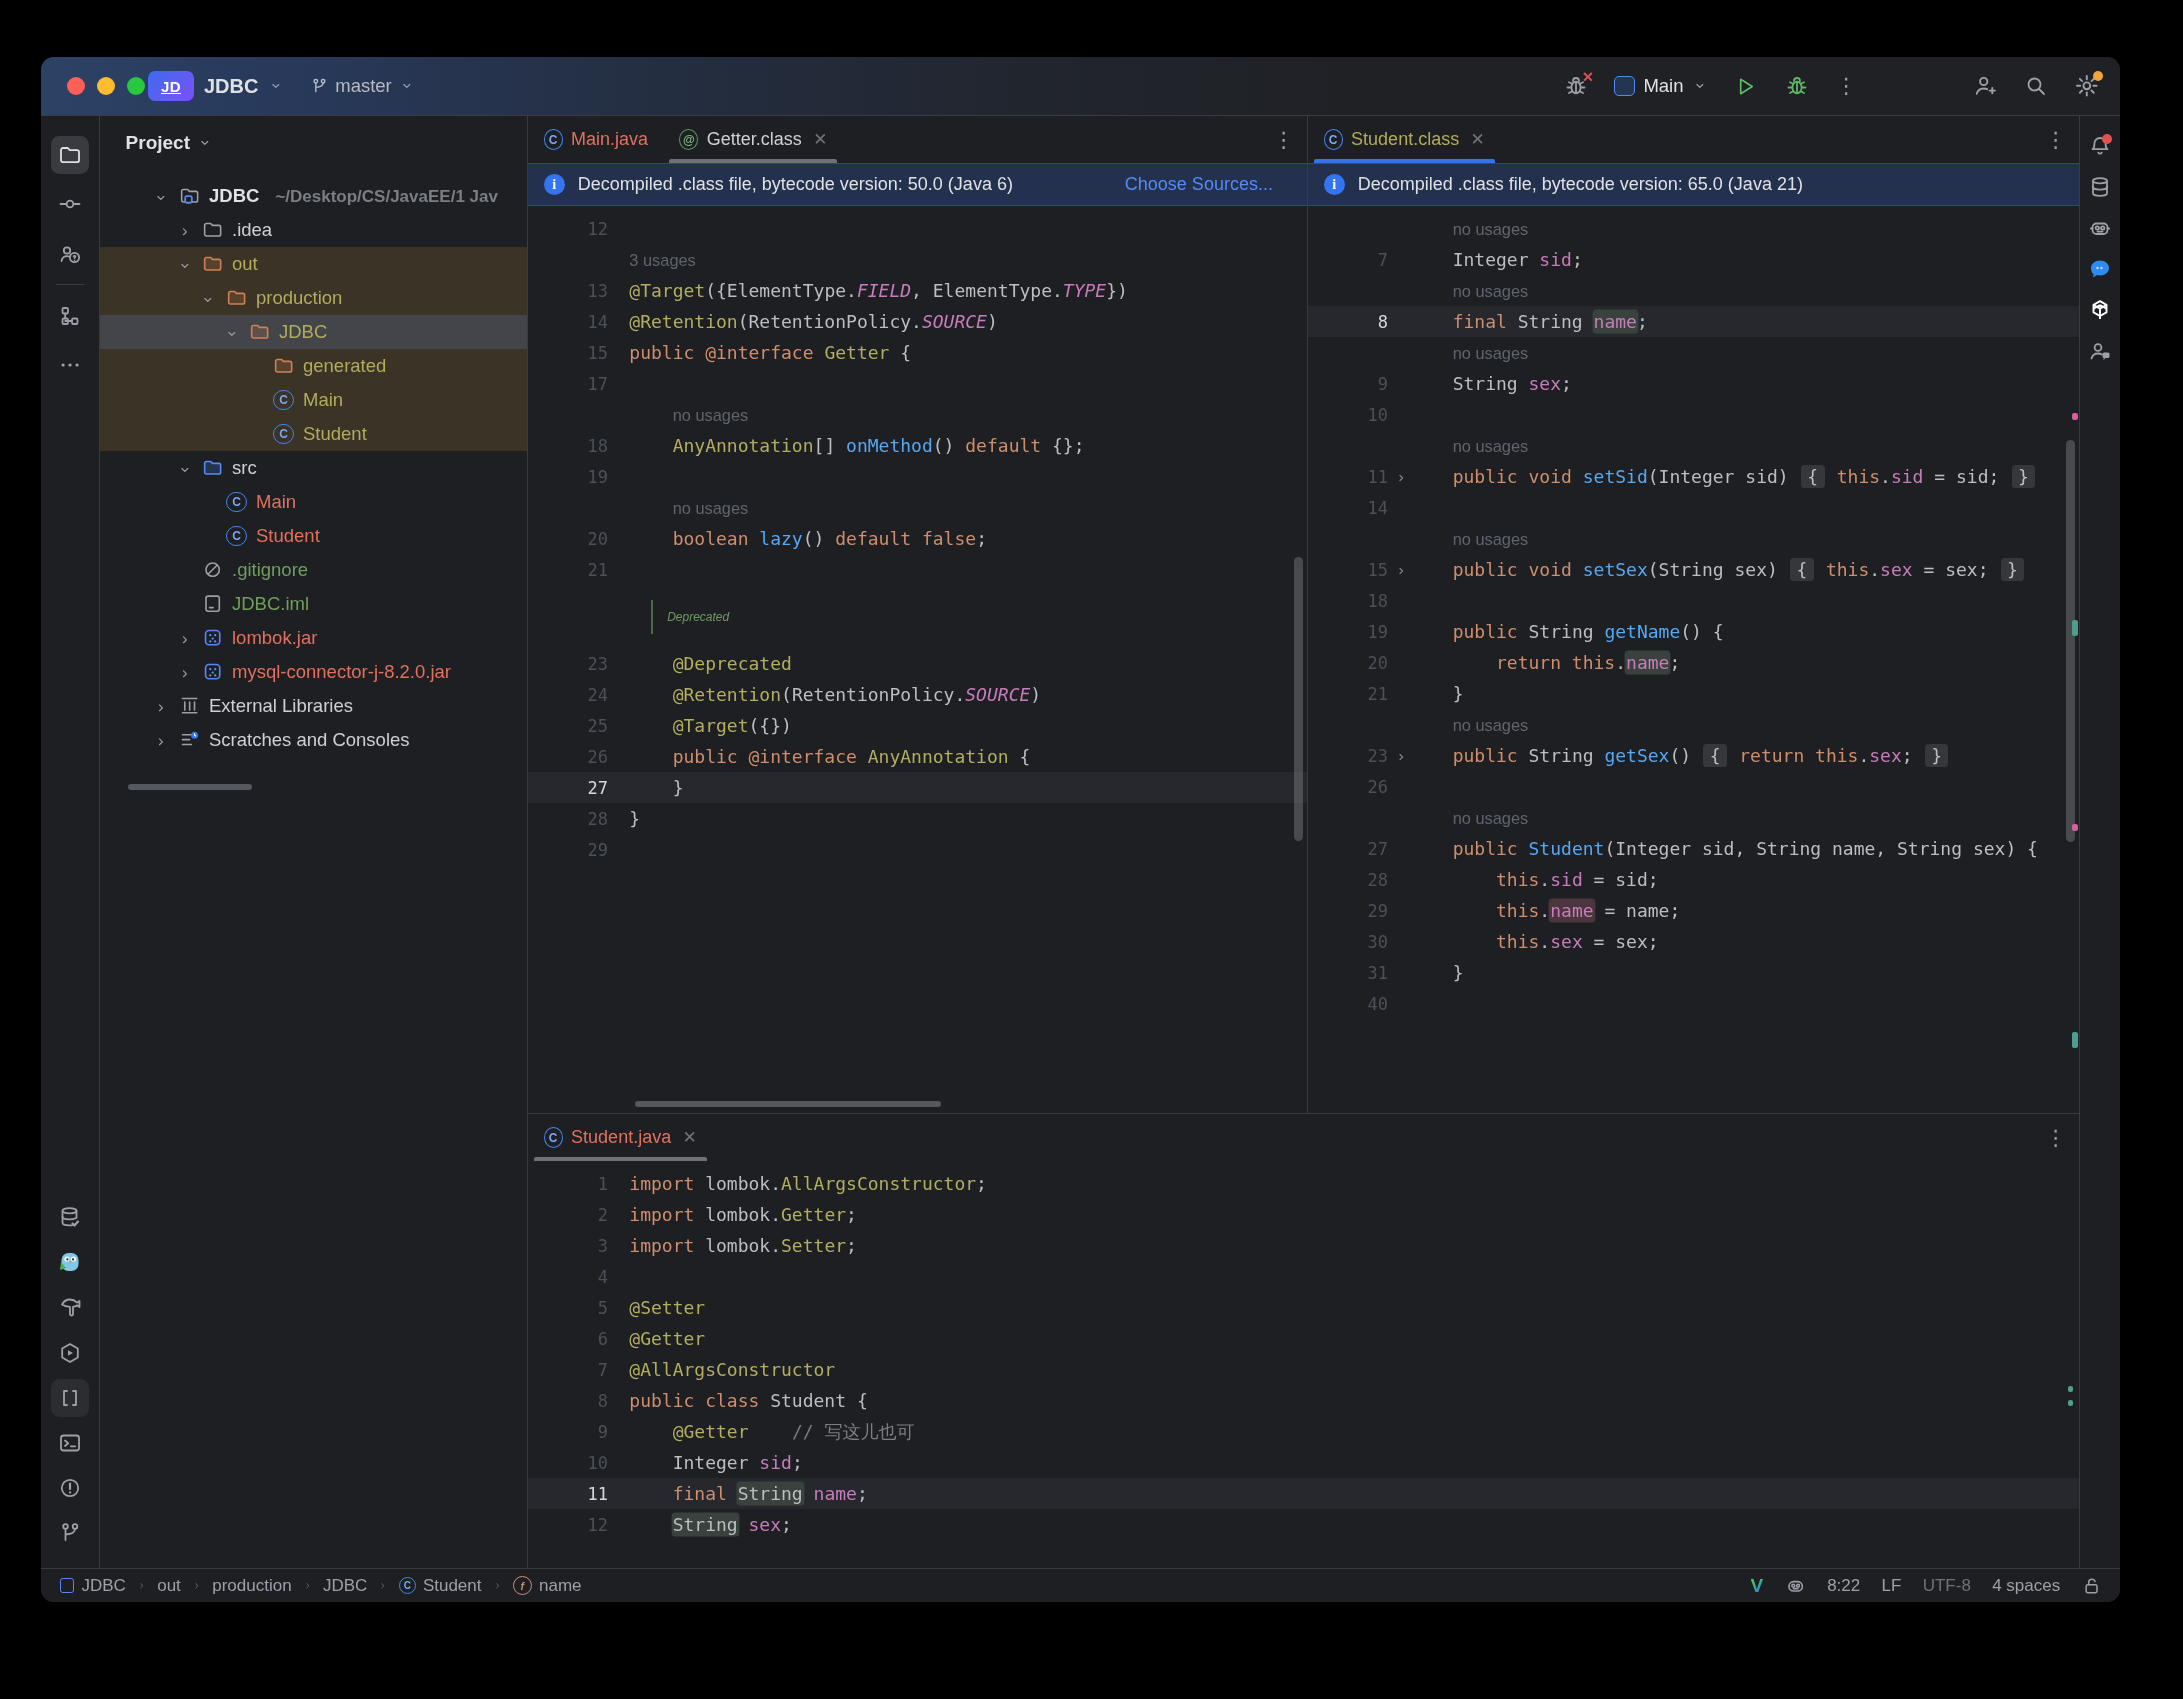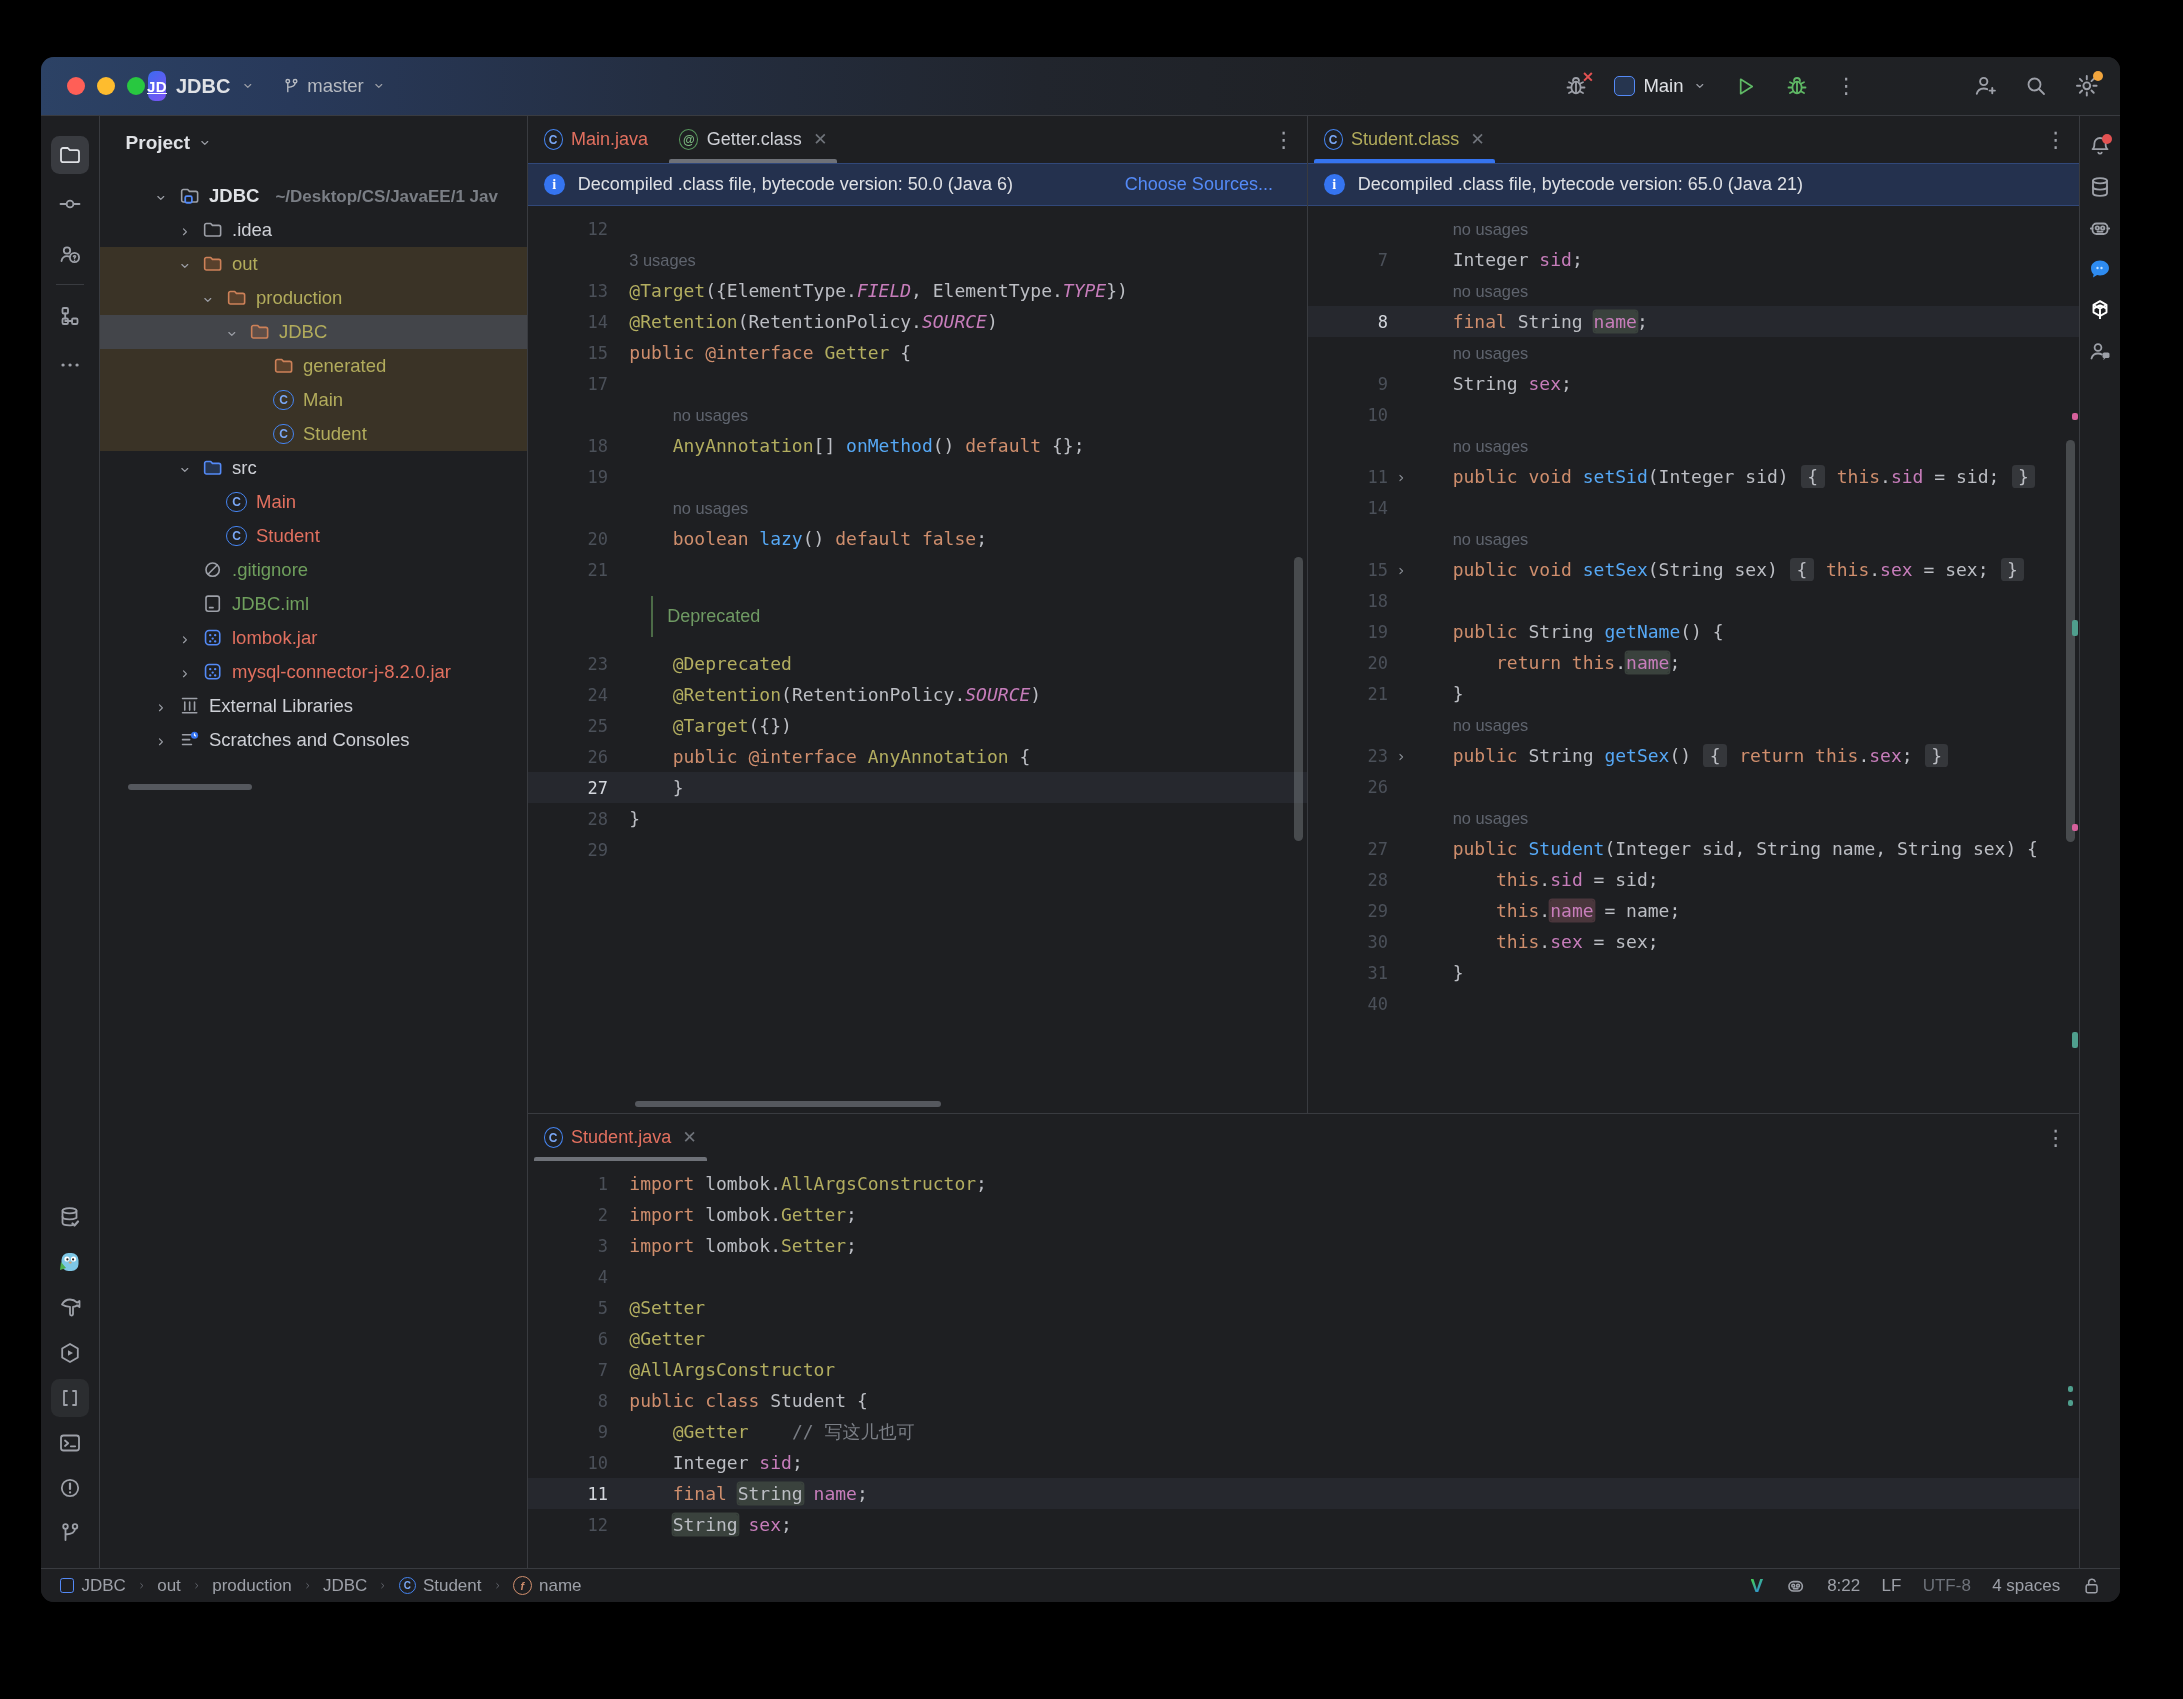--- a/index.html
+++ b/index.html
@@ -4,21 +4,21 @@
 <style>
   html,body{margin:0;padding:0;}
   body{width:2183px;height:1700px;background:#000;position:relative;font-family:"Liberation Sans",sans-serif;-webkit-font-smoothing:antialiased;}
   .window{position:absolute;left:41px;top:57px;width:2079px;height:1545px;background:#1e1f22;border-radius:12.8px;overflow:hidden;box-shadow:0 21.3px 57px rgba(0,0,0,.8);}
   
   .titlebar{position:relative;height:58px;background:linear-gradient(90deg,#2c4265 0%,#28395a 12%,#242e41 30%,#21252d 48%,#1f2125 64%,#1f2124 100%);border-bottom:0.7px solid #393b40;}
   .traffic{position:absolute;left:25.6px;top:50%;transform:translateY(-50%);display:flex;gap:12px;}
   .tl{width:18px;height:18px;border-radius:50%;}
   .tl.red{background:#ff5f57}.tl.yel{background:#febc2e}.tl.grn{background:#28c840}
   .proj-cluster{position:absolute;left:107px;top:0;height:58px;display:flex;align-items:center;gap:10px;}
-  .jd-badge{width:18px;height:30px;border-radius:7.1px;background:linear-gradient(135deg,#3c6bf0,#5f5df2 55%,#7b52f4);color:#fff;font-weight:bold;font-size:15px;display:flex;align-items:center;justify-content:center;letter-spacing:0.4px;text-decoration:underline;}
+  .jd-badge{width:46px;height:30px;border-radius:7.1px;background:linear-gradient(135deg,#3c6bf0,#5f5df2 55%,#7b52f4);color:#fff;font-weight:bold;font-size:15px;display:flex;align-items:center;justify-content:center;letter-spacing:0.4px;text-decoration:underline;}
   .proj-name{color:#dfe1e5;font-size:20px;font-weight:600;}
   .branch{display:flex;align-items:center;gap:7.1px;color:#b7bbc2;font-size:18.5px;margin-left:15.6px;}
   .chev{width:15.6px;height:15.6px;color:#9da0a8;display:inline-flex}
   .tb-right{position:absolute;right:20px;top:0;height:58px;display:flex;align-items:center;gap:25.6px;color:#9da0a8;}
   .tbi{width:25.6px;height:25.6px;display:inline-flex;align-items:center;justify-content:center;position:relative;color:#9da0a8;}
   .runcfg{display:flex;align-items:center;gap:8.5px;}
   .runcfg-sq{width:18.5px;height:18.5px;border-radius:5px;border:1.8px solid #548af7;background:#26354f;}
   .runcfg-label{color:#dfe1e5;font-size:18.5px;}
   .gear-dot{position:absolute;top:-2.1px;right:-2.8px;width:10px;height:10px;border-radius:50%;background:#f2a53d;}
   .bell-dot{position:absolute;top:0px;right:0px;width:10px;height:10px;border-radius:50%;background:#e35252;}
@@ -71,21 +71,21 @@
   .crow.cur .gut{color:#d5d8de;}
   .gut .foldarrow{position:absolute;right:1.4px;top:50%;transform:translateY(-50%);width:14.2px;height:14.2px;color:#8a8e96;}
   .cl{white-space:pre;font-size:18px;color:#bcbec4;}
   .kw{color:#cf8e6d}.ann{color:#b3ae60}.cls{color:#bcbec4}.enm{color:#c77dbb;font-style:italic}
   .fld{color:#c77dbb}.mth{color:#56a8f5}.txt{color:#bcbec4}.cmt{color:#7a7e85}
   .hlR{background:#3a423d;border-radius:2.1px;box-shadow:0 0 0 1.4px #3a423d;}
   .hlW{background:#4a363c;border-radius:2.1px;box-shadow:0 0 0 1.4px #4a363c;}
   .fb{background:#35373b;border-radius:3.6px;padding:1.4px 6.4px;margin:0 1.4px;color:#bcbec4;}
   .inlay{font-family:"Liberation Sans",sans-serif;font-size:16.4px;color:#5f646e;}
   .docrow{height:63px;display:flex;align-items:center;}
-  .docrow .docbar{border-left:2.1px solid #4c6b47;padding:10px 0 10px 14.2px;color:#6f9a63;font-size:18px;font-family:"Liberation Sans",sans-serif;}
+  .docrow .docbar{border-left:2.1px solid #4c6b47;padding:10px 0 10px 14.2px;color:#6f9a63;font-size:12px;font-family:"Liberation Sans",sans-serif;font-style:italic;}
   .vscroll{position:absolute;width:9.2px;border-radius:5px;background:rgba(124,128,134,.45);}
   .mark{position:absolute;width:5.7px;border-radius:2.1px;}
   .check{position:absolute;color:#5fad65;font-size:21.3px;}
   
   .rstrip{width:40px;border-left:0.7px solid #393b40;flex:none;position:relative;padding-top:5.7px;}
   .rstrip .tool{width:34px;height:34px;margin:7.1px auto 6.4px auto;}
   .rstrip .tool .ic{width:24px;height:24px;}
   
   .statusbar{position:absolute;left:0;right:0;bottom:0;height:33px;border-top:0.7px solid #393b40;background:#1e1f22;display:flex;align-items:center;justify-content:space-between;padding:0 18.5px;font-size:17px;color:#9da0a8;}
   .crumbs{display:flex;align-items:center;gap:10px;}

